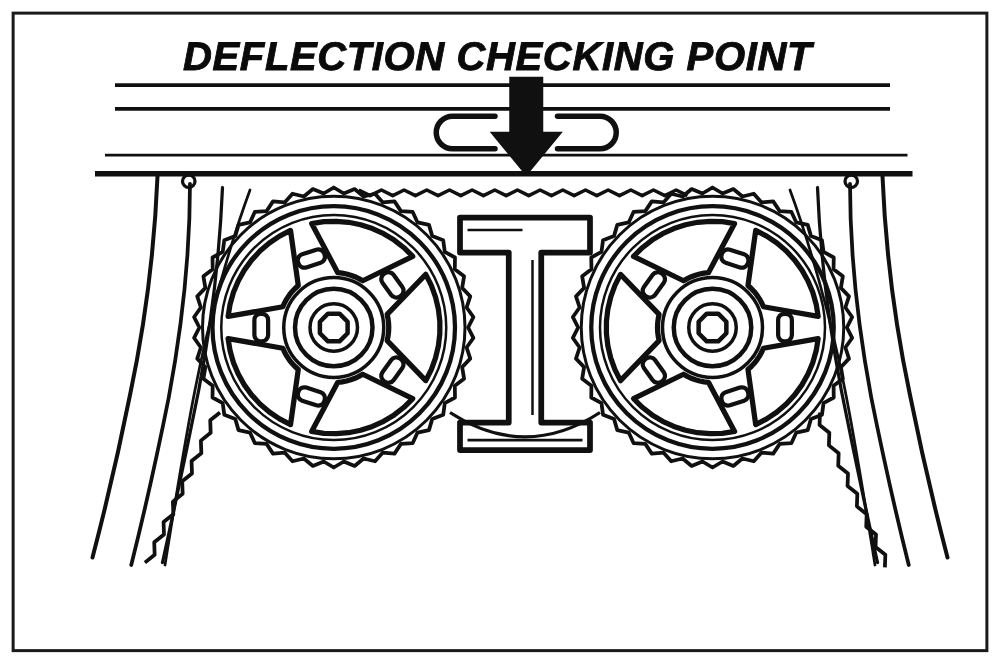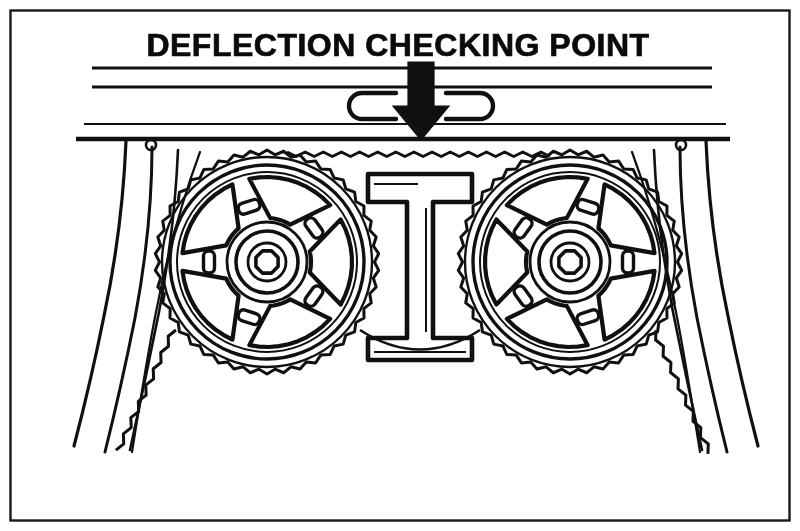--- a/index.html
+++ b/index.html
@@ -10,20 +10,21 @@
   }
   body {
     font-family: "Liberation Sans", sans-serif;
   }
   #figure-root {
     position: relative;
     width: 800px;
     height: 531px;
     background: #ffffff;
     overflow: hidden;
+    font-style: italic;
   }
   #figure-svg {
     position: absolute;
     left: 0;
     top: 0;
     width: 800px;
     height: 531px;
     display: block;
   }
   .diagram-title {

